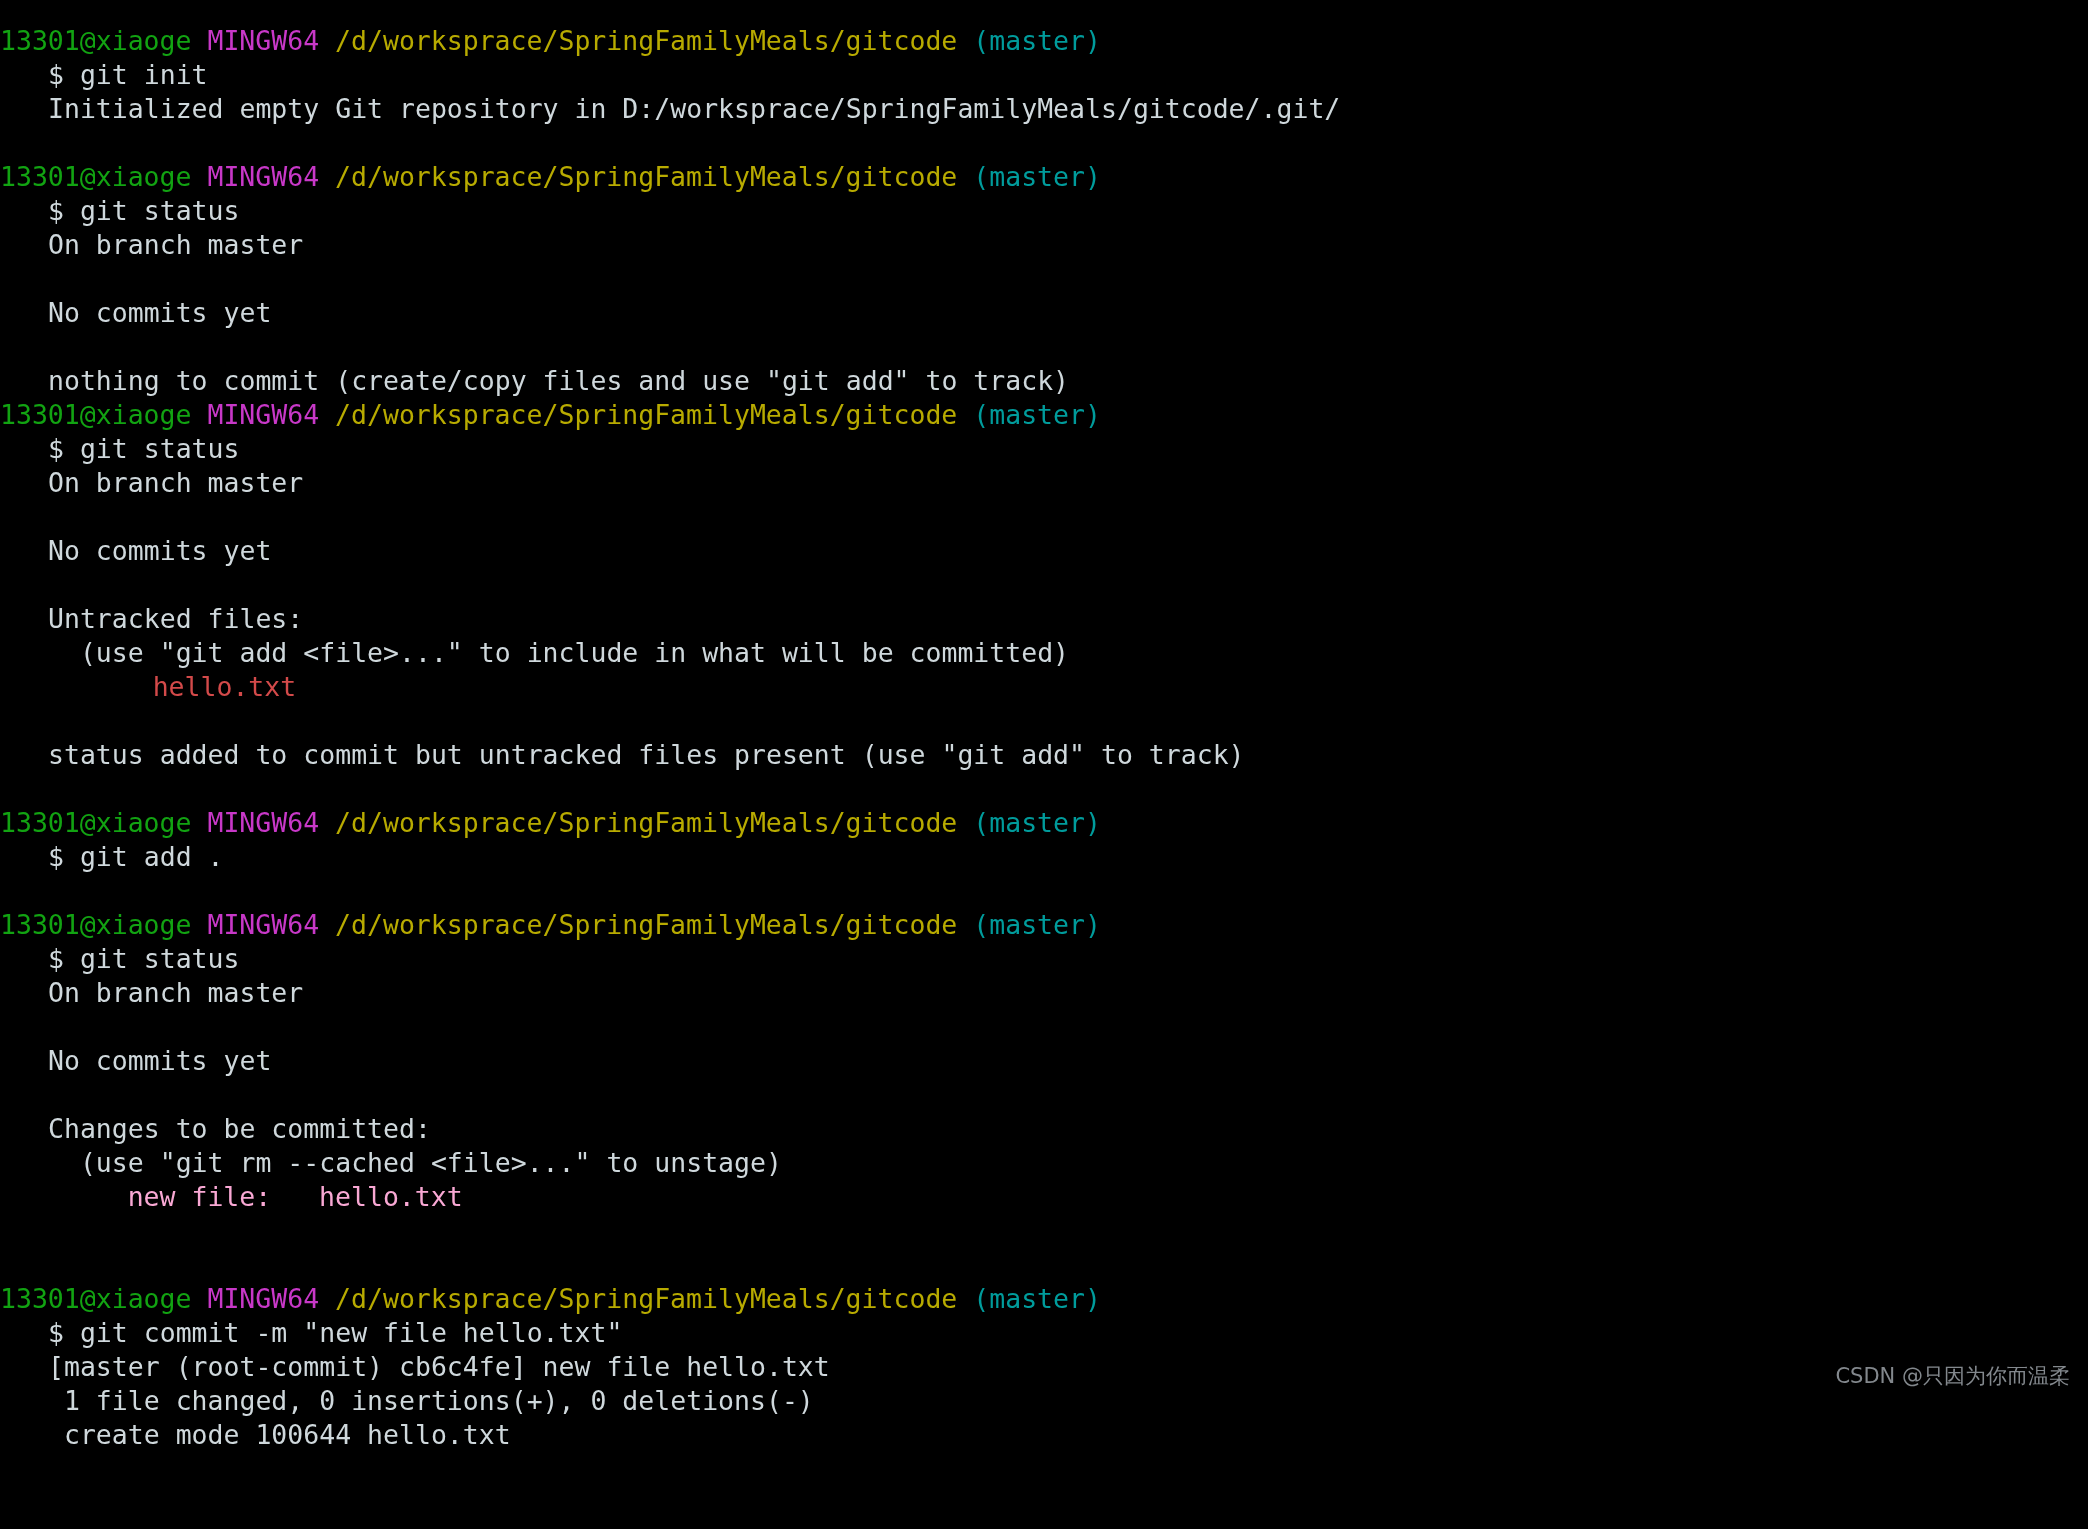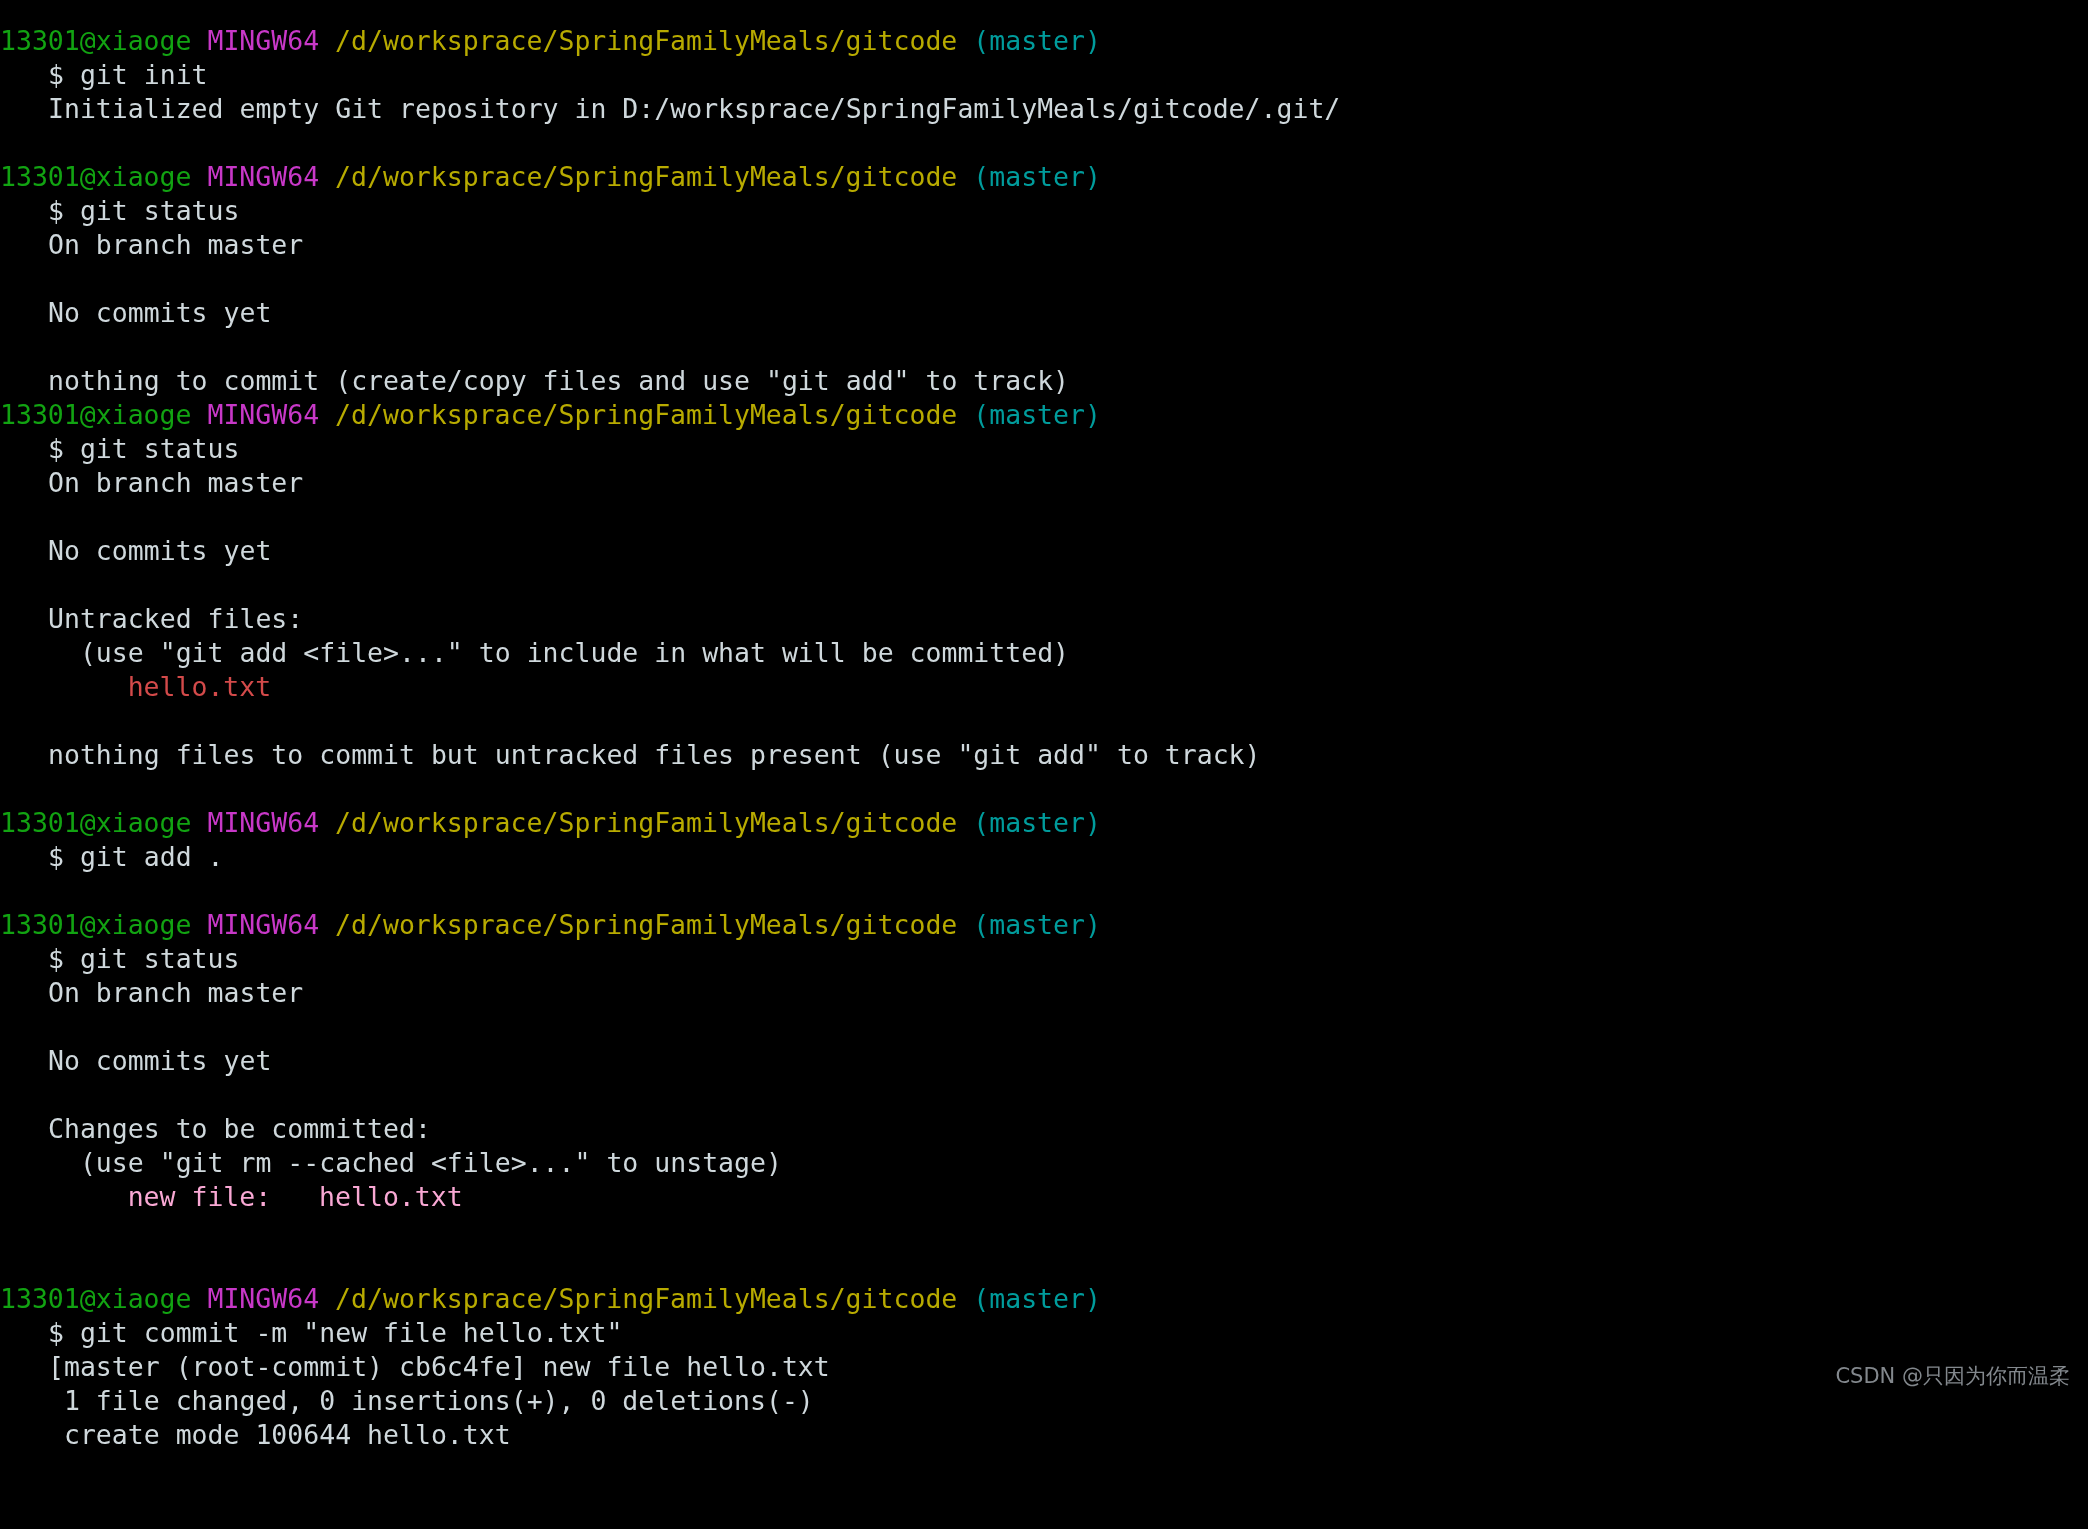--- a/index.html
+++ b/index.html
@@ -38,21 +38,21 @@
     padding-left: 0px;
   }
   .blank {
     height: 34px;
   }
   .c-user   { color: #12a312; }
   .c-host   { color: #c838c8; }
   .c-path   { color: #b8ab00; }
   .c-branch { color: #009c9c; }
   .c-out    { color: #cfd8dc; padding-left: 48px; }
-  .c-red    { color: #d34a4a; }
+  .c-red    { color: #d34a4a; padding-left: 25px; }
   .c-green  { color: #f9a8d4; }
 
   #watermark {
     position: absolute;
     right: 18px;
     bottom: 8px;
     font-family: "DejaVu Sans", "Liberation Sans", sans-serif;
     font-size: 21px;
     color: #9aa0a6;
     white-space: pre;
@@ -78,21 +78,21 @@
       <div class="line"><span class="c-user">13301@xiaoge</span> <span class="c-host">MINGW64</span> <span class="c-path">/d/worksprace/SpringFamilyMeals/gitcode</span> <span class="c-branch">(master)</span></div>
       <div class="line"><span class="c-out">$ git status</span></div>
       <div class="line"><span class="c-out">On branch master</span></div>
       <div class="line blank">&nbsp;</div>
       <div class="line"><span class="c-out">No commits yet</span></div>
       <div class="line blank">&nbsp;</div>
       <div class="line"><span class="c-out">Untracked files:</span></div>
       <div class="line"><span class="c-out">  (use "git add &lt;file&gt;..." to include in what will be committed)</span></div>
       <div class="line"><span class="c-red">        hello.txt</span></div>
       <div class="line blank">&nbsp;</div>
-      <div class="line"><span class="c-out">nothing files to commit but untracked files present (use "git add" to track)</span></div>
+      <div class="line"><span class="c-out">status added to commit but untracked files present (use "git add" to track)</span></div>
       <div class="line blank">&nbsp;</div>
       <div class="line"><span class="c-user">13301@xiaoge</span> <span class="c-host">MINGW64</span> <span class="c-path">/d/worksprace/SpringFamilyMeals/gitcode</span> <span class="c-branch">(master)</span></div>
       <div class="line"><span class="c-out">$ git add .</span></div>
       <div class="line blank">&nbsp;</div>
       <div class="line"><span class="c-user">13301@xiaoge</span> <span class="c-host">MINGW64</span> <span class="c-path">/d/worksprace/SpringFamilyMeals/gitcode</span> <span class="c-branch">(master)</span></div>
       <div class="line"><span class="c-out">$ git status</span></div>
       <div class="line"><span class="c-out">On branch master</span></div>
       <div class="line blank">&nbsp;</div>
       <div class="line"><span class="c-out">No commits yet</span></div>
       <div class="line blank">&nbsp;</div>

